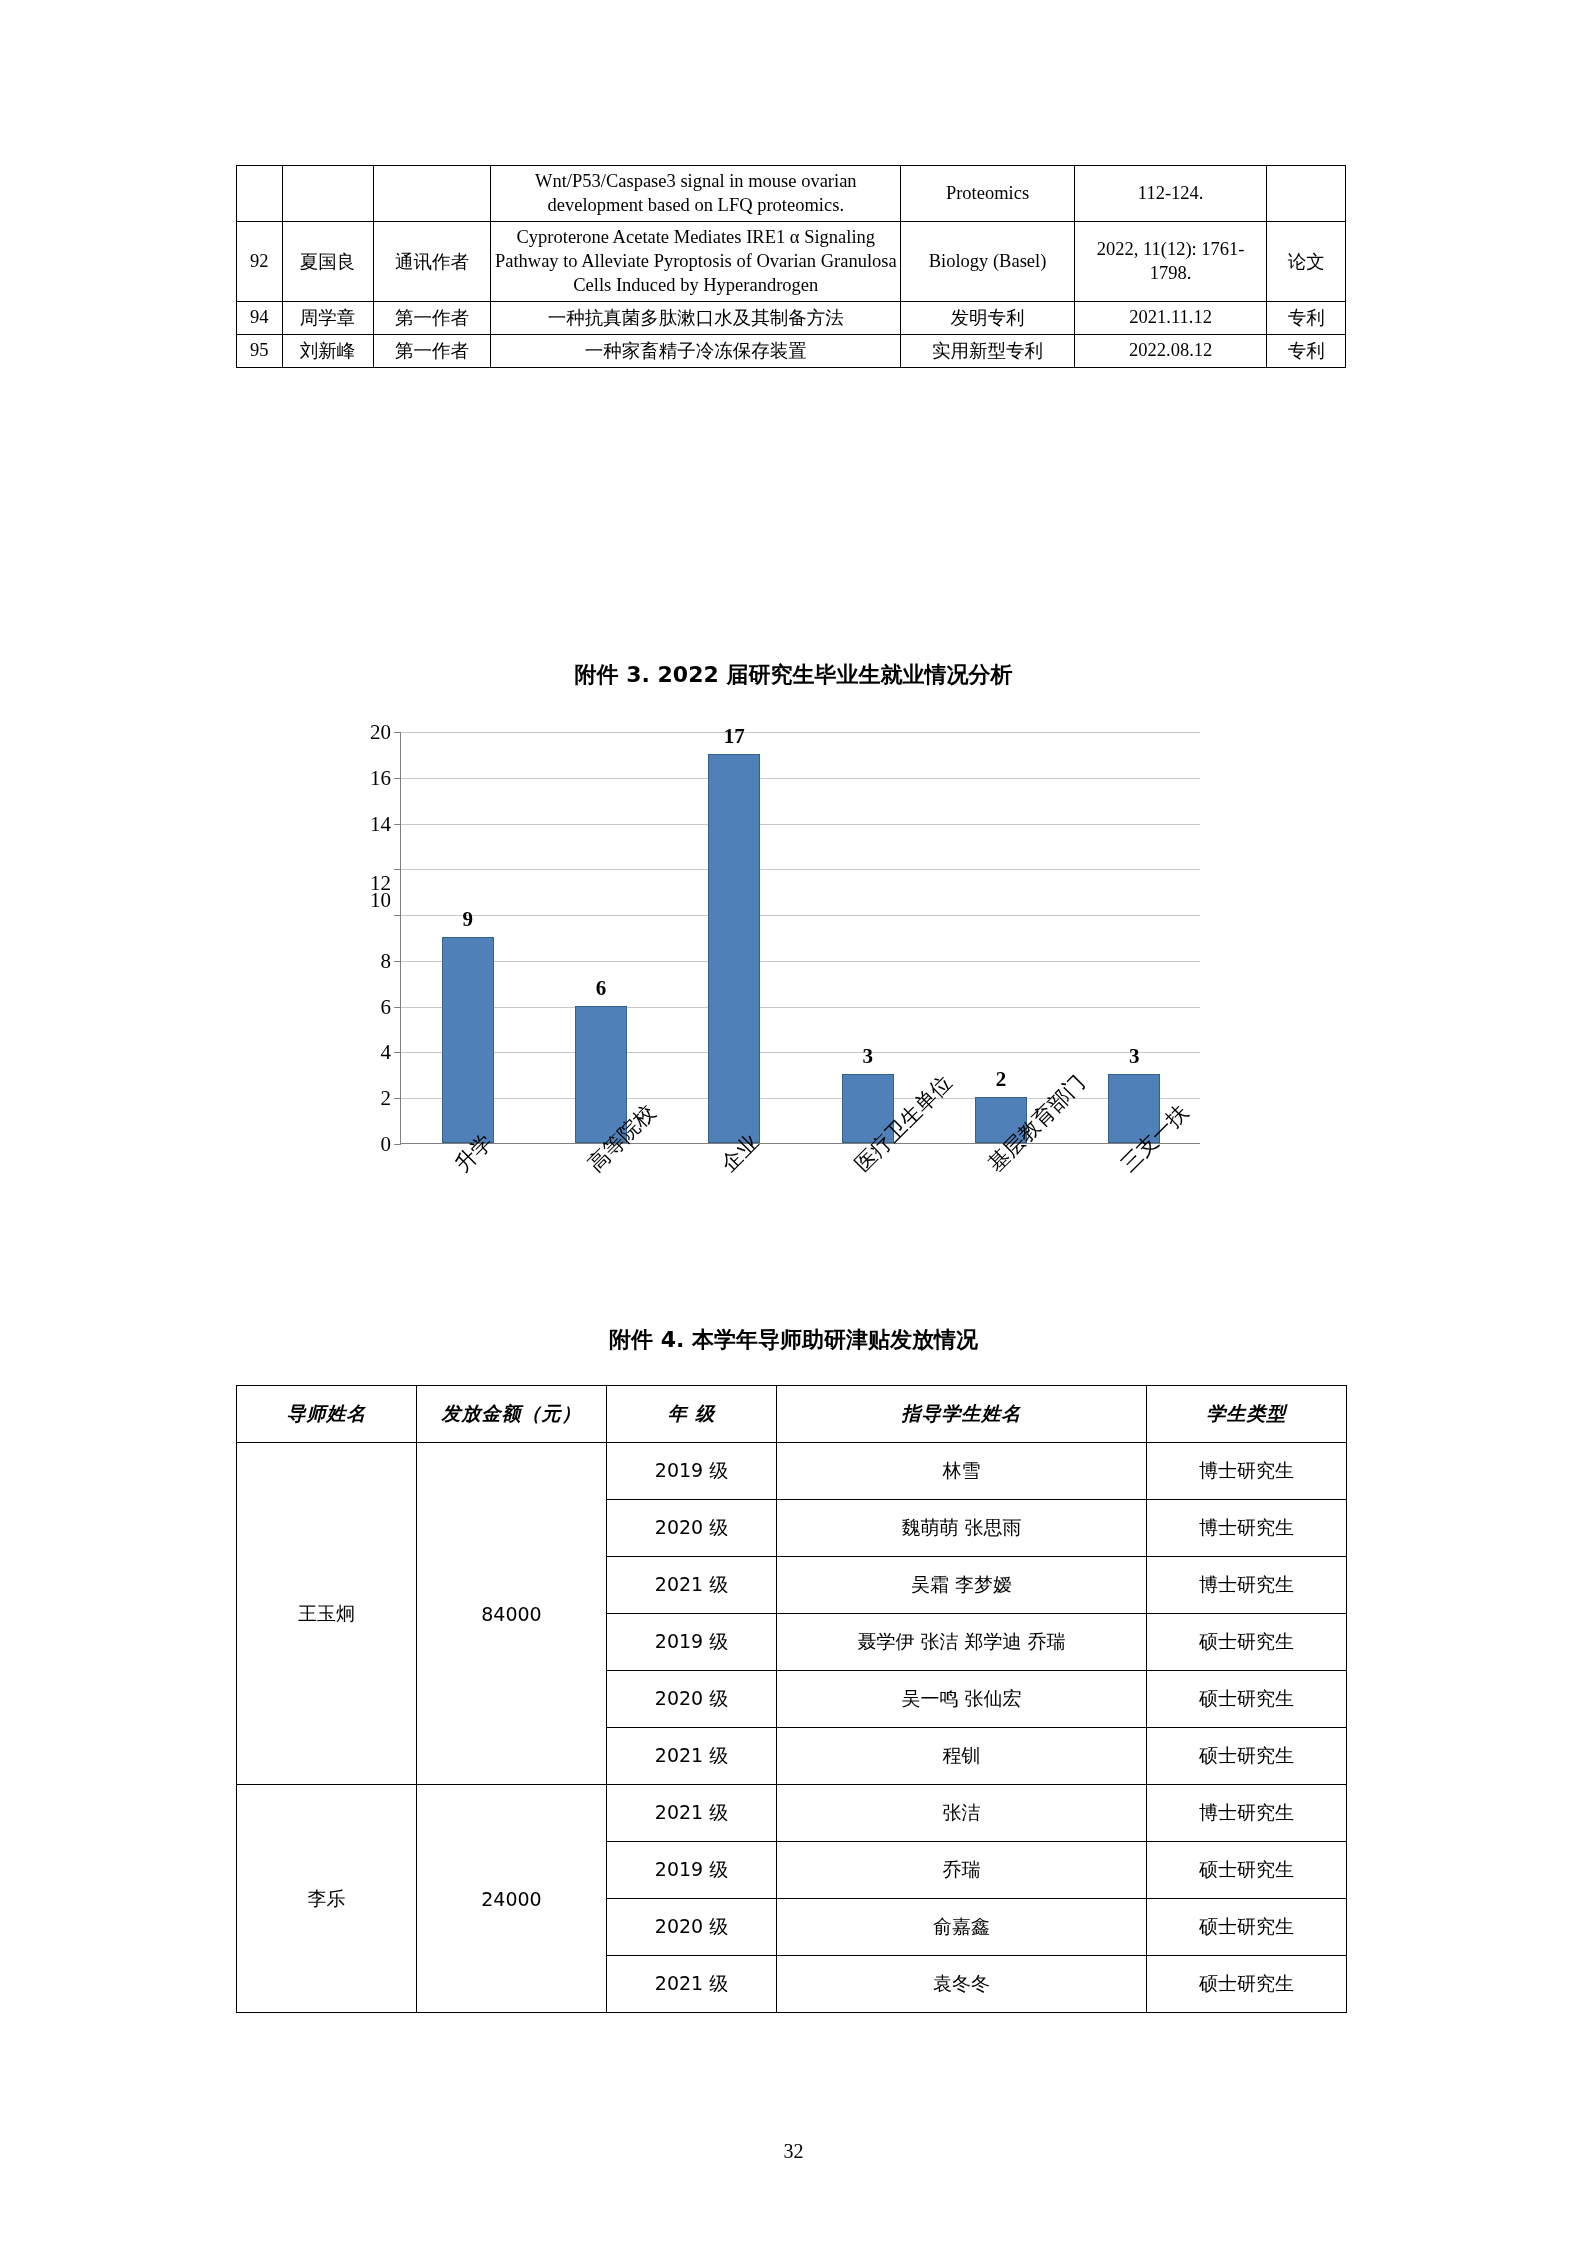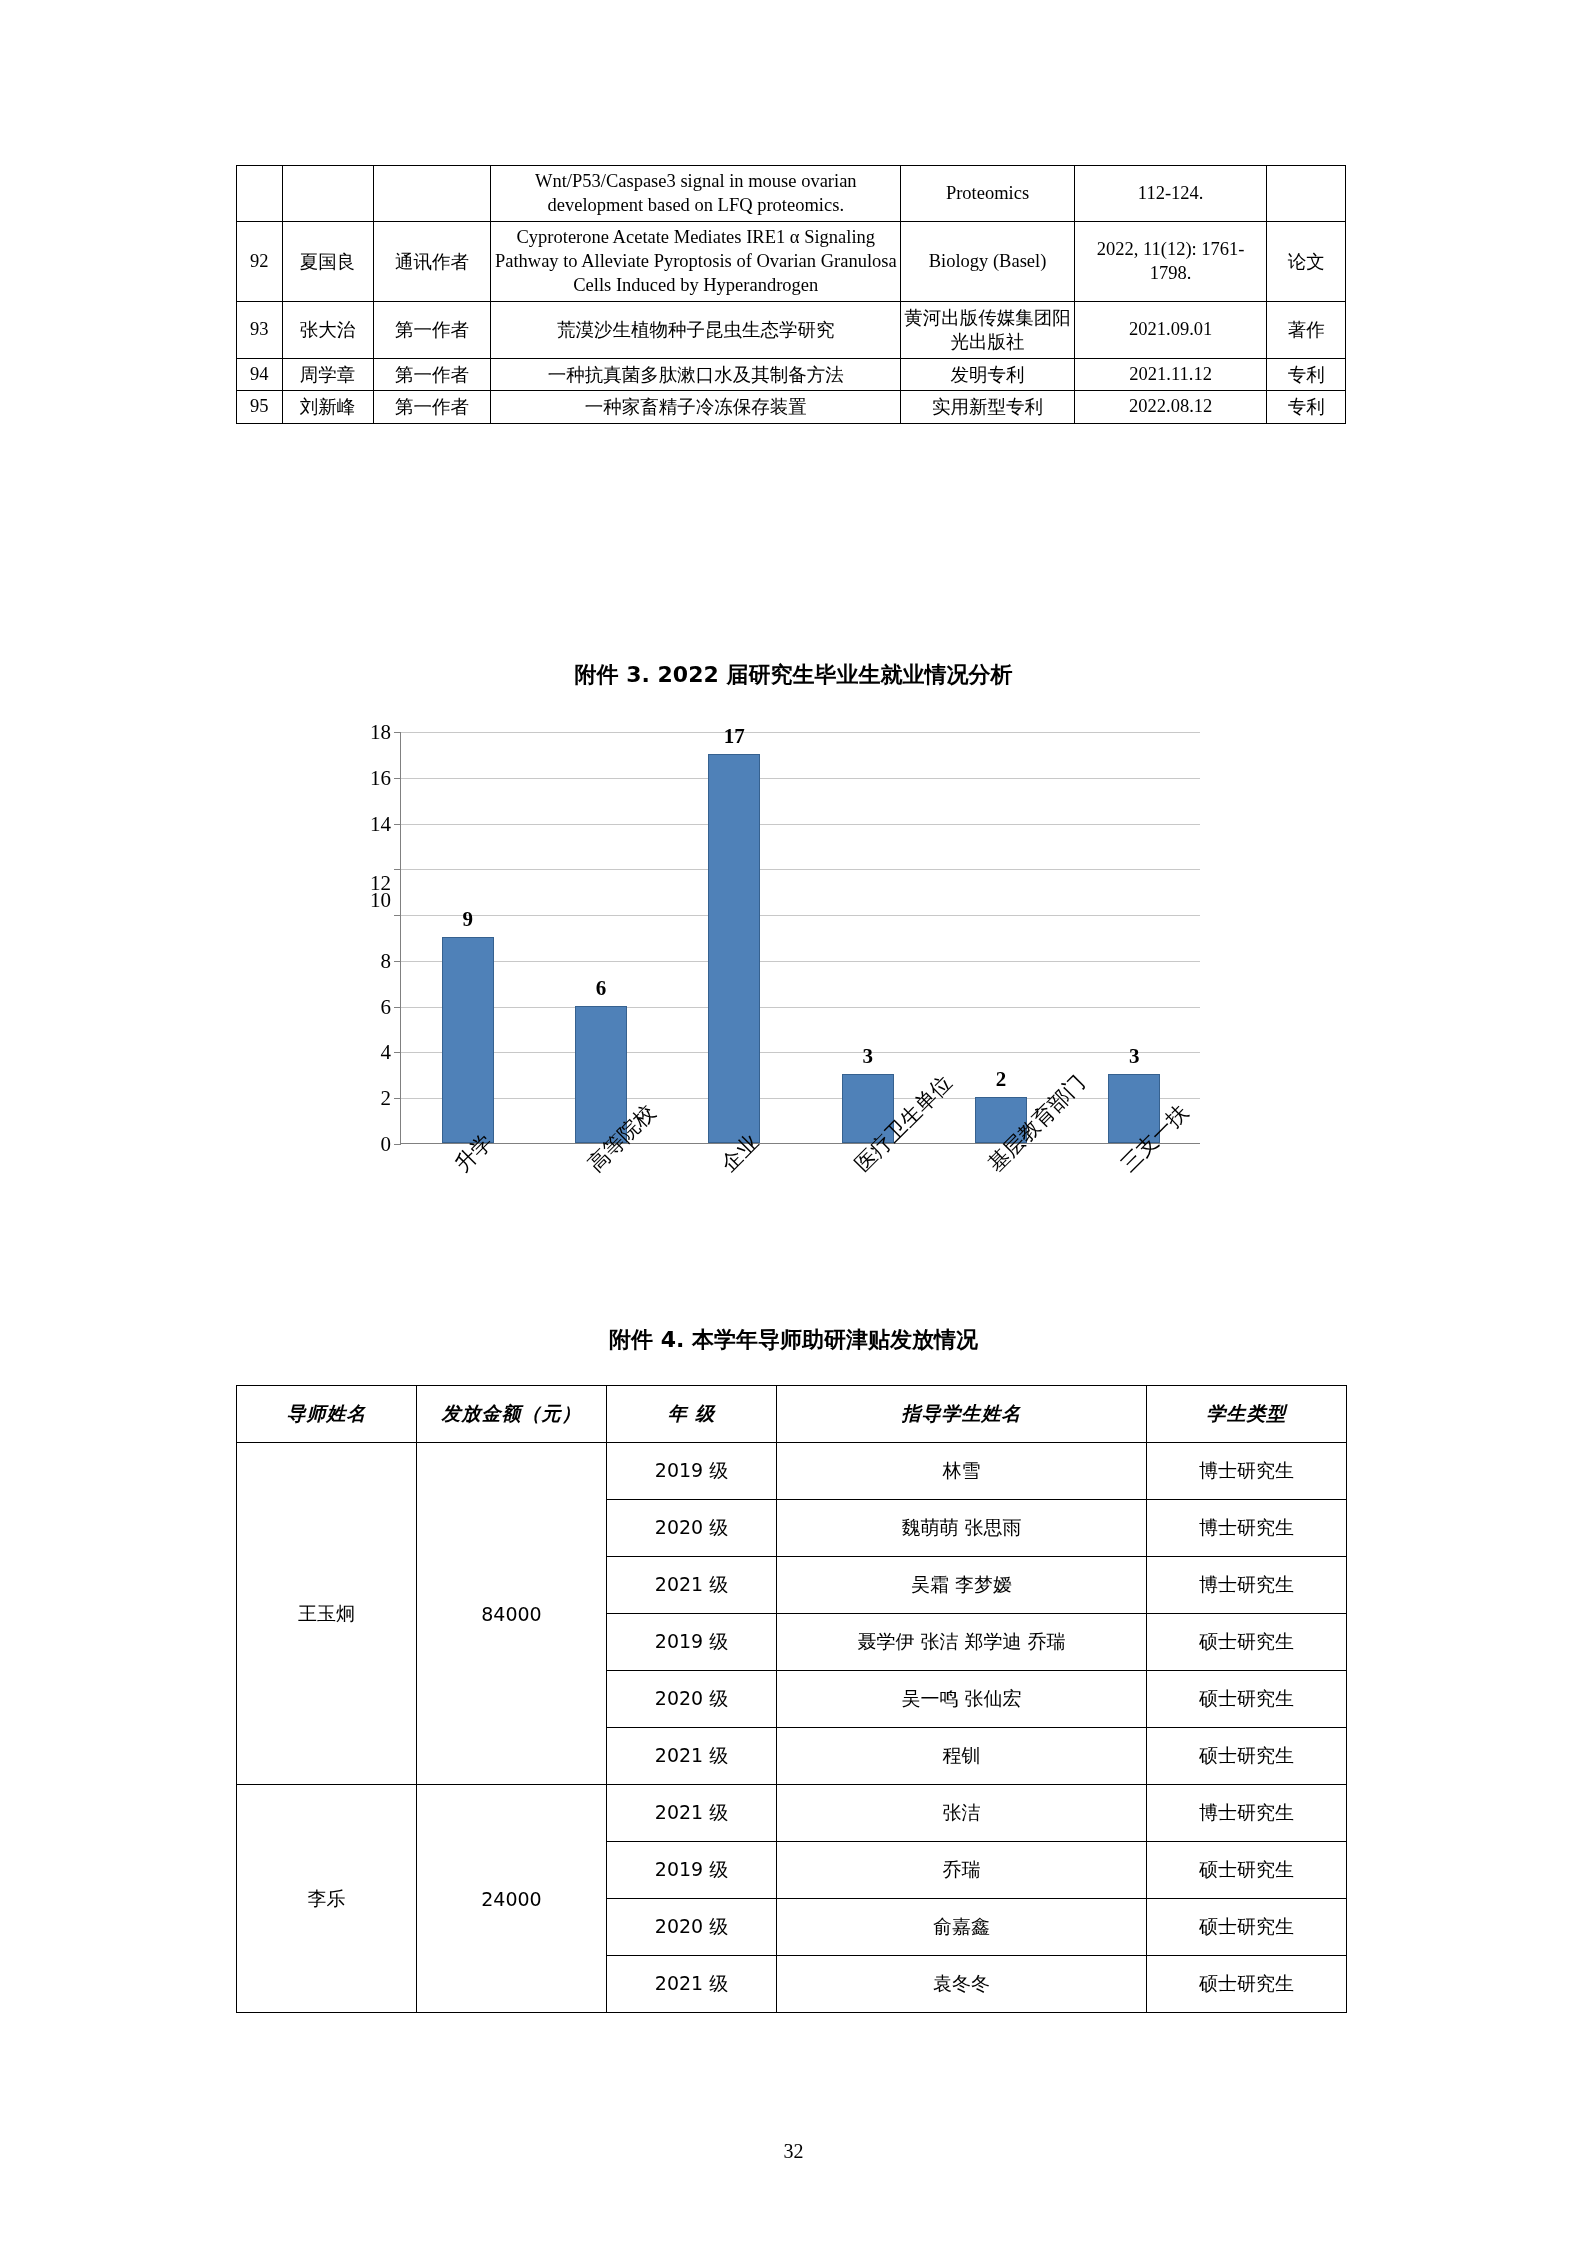--- a/index.html
+++ b/index.html
@@ -204,29 +204,20 @@
           <td class="cn"></td>
         </tr>
         <tr>
           <td class="en">92</td>
           <td class="cn">夏国良</td>
           <td class="cn">通讯作者</td>
           <td class="en">Cyproterone Acetate Mediates IRE1 α Signaling Pathway to Alleviate Pyroptosis of Ovarian Granulosa Cells Induced by Hyperandrogen</td>
           <td class="en">Biology (Basel)</td>
           <td class="en">2022, 11(12): 1761-1798.</td>
           <td class="cn">论文</td>
-        </tr>
-        <tr>
-          <td class="en">93</td>
-          <td class="cn">张大治</td>
-          <td class="cn">第一作者</td>
-          <td class="cn">荒漠沙生植物种子昆虫生态学研究</td>
-          <td class="cn">黄河出版传媒集团阳光出版社</td>
-          <td class="en">2021.09.01</td>
-          <td class="cn">著作</td>
         </tr>
         <tr>
           <td class="en">94</td>
           <td class="cn">周学章</td>
           <td class="cn">第一作者</td>
           <td class="cn">一种抗真菌多肽漱口水及其制备方法</td>
           <td class="cn">发明专利</td>
           <td class="en">2021.11.12</td>
           <td class="cn">专利</td>
         </tr>
@@ -267,21 +258,21 @@
         <div class="gridline" style="top: 137.333px;"></div>
         <div class="ytick" style="top: 151px;">12</div>
         <div class="ytick-mark" style="top: 137.333px;"></div>
         <div class="gridline" style="top: 91.5556px;"></div>
         <div class="ytick" style="top: 91.5556px;">14</div>
         <div class="ytick-mark" style="top: 91.5556px;"></div>
         <div class="gridline" style="top: 45.7778px;"></div>
         <div class="ytick" style="top: 45.7778px;">16</div>
         <div class="ytick-mark" style="top: 45.7778px;"></div>
         <div class="gridline" style="top: 0px;"></div>
-        <div class="ytick" style="top: 0px;">18</div>
+        <div class="ytick" style="top: 0px;">20</div>
         <div class="ytick-mark" style="top: 0px;"></div>
         <div class="bar" style="left: 40.6667px; width: 52px; height: 206px; background: rgb(79, 129, 184);"></div>
         <div class="bar-label" style="left: 66.6667px; top: 200px;">9</div>
         <div class="bar" style="left: 174px; width: 52px; height: 137.333px; background: rgb(79, 129, 184);"></div>
         <div class="bar-label" style="left: 200px; top: 268.667px;">6</div>
         <div class="bar" style="left: 307.333px; width: 52px; height: 389.111px; background: rgb(79, 129, 184);"></div>
         <div class="bar-label" style="left: 333.333px; top: 16.8889px;">17</div>
         <div class="bar" style="left: 440.667px; width: 52px; height: 68.6667px; background: rgb(79, 129, 184);"></div>
         <div class="bar-label" style="left: 466.667px; top: 337.333px;">3</div>
         <div class="bar" style="left: 574px; width: 52px; height: 45.7778px; background: rgb(79, 129, 184);"></div>

